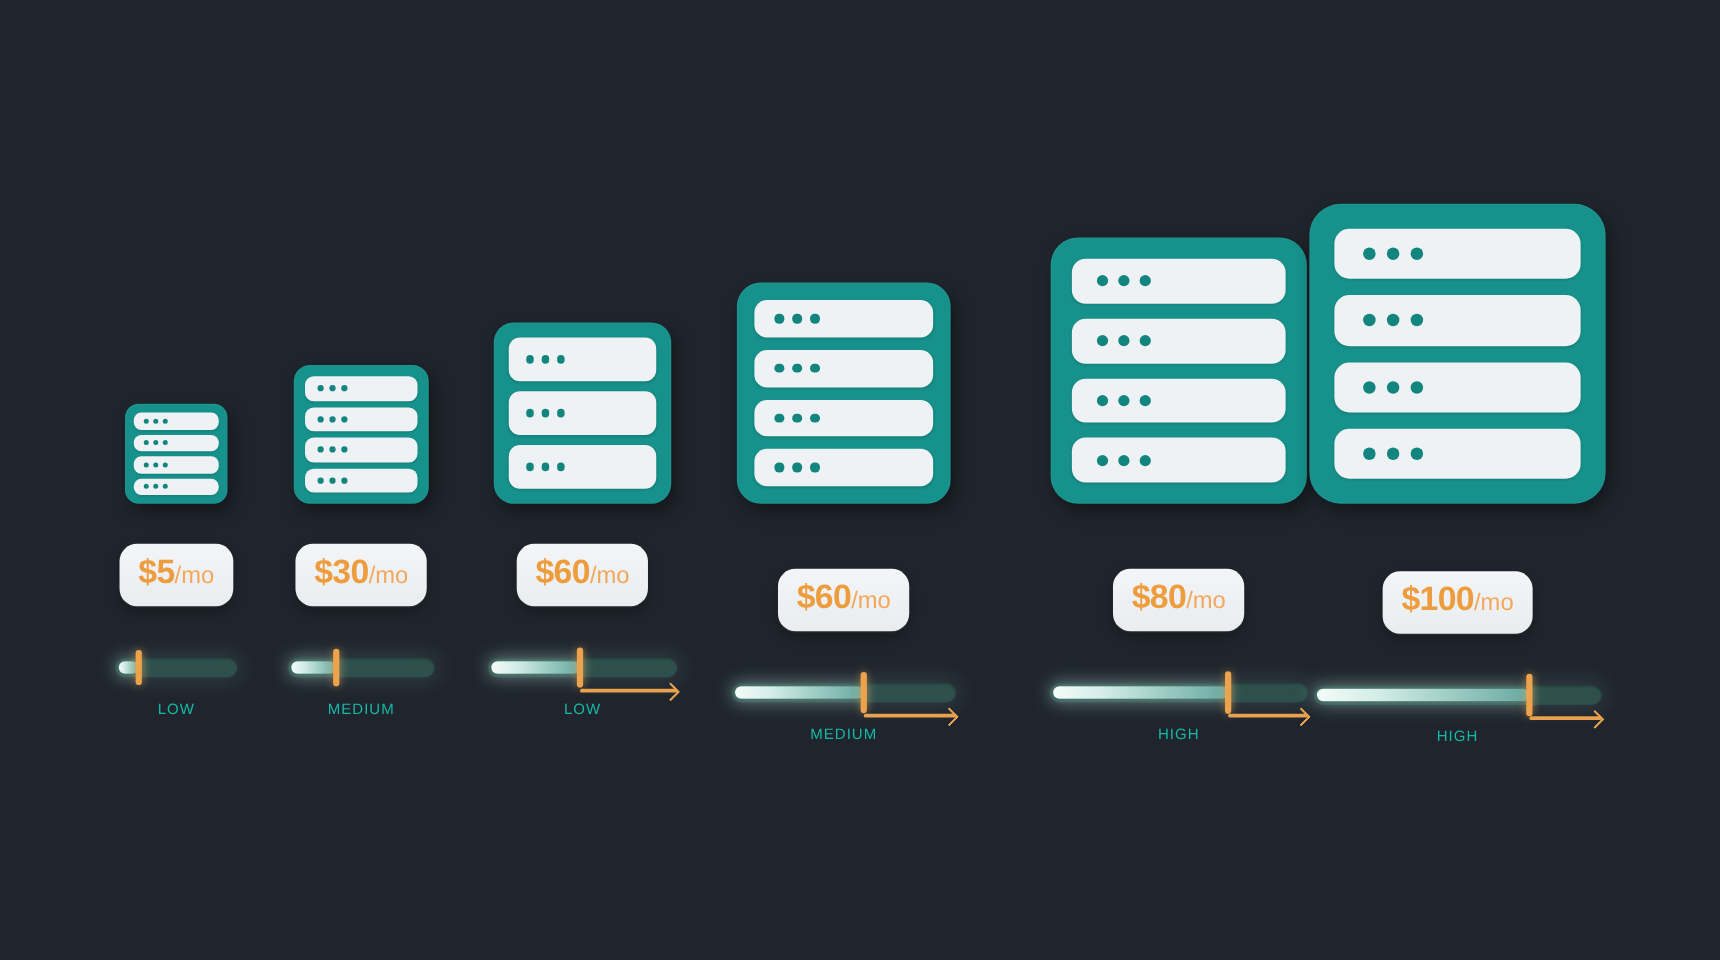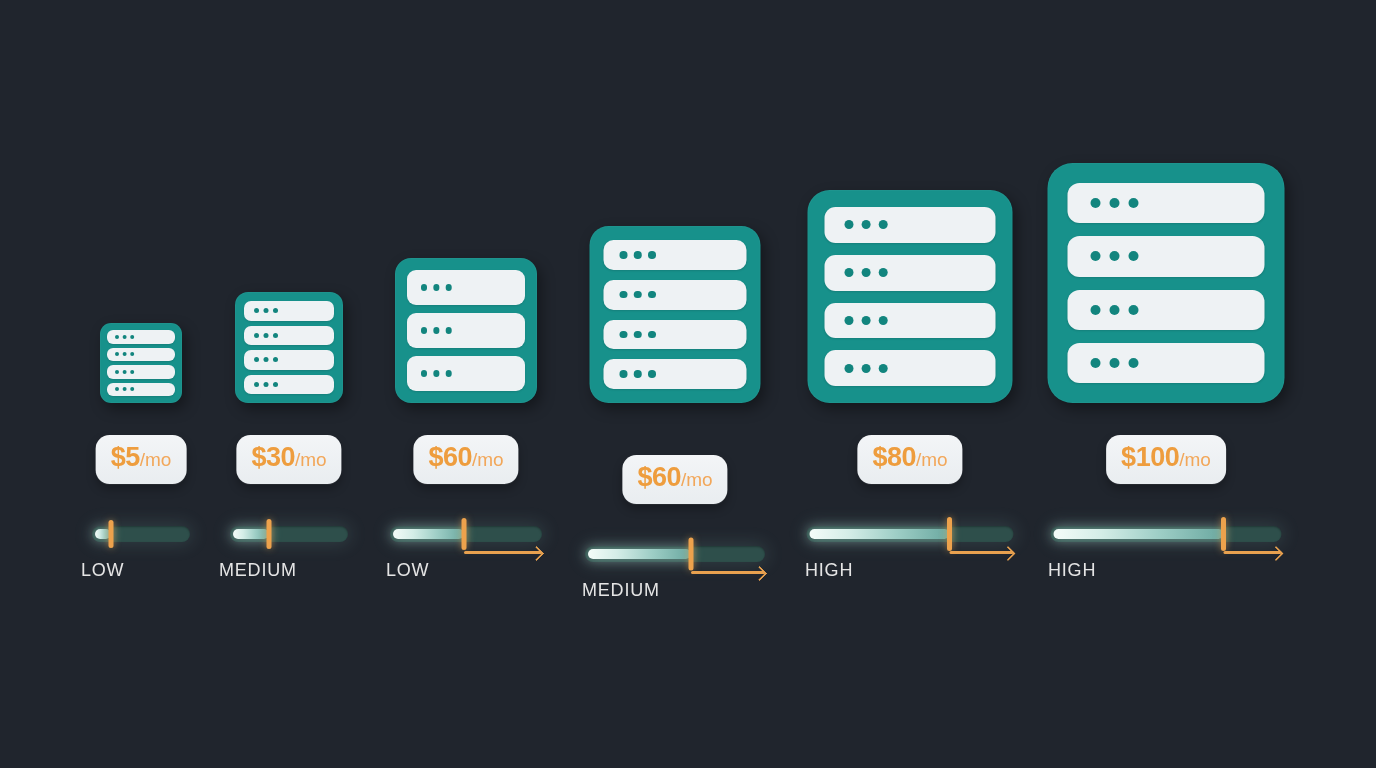--- a/index.html
+++ b/index.html
@@ -86,22 +86,22 @@
   .arrow::after{
     content:"";position:absolute;right:0;top:-3.4px;
     width:9px;height:9px;
     border-top:2.6px solid #e8a14f;border-right:2.6px solid #e8a14f;
     transform:rotate(45deg);border-radius:1px;
   }
 
   
   .tier-label{
     position:absolute;top:560px;left:0;width:100%;
-    text-align:left;
-    color:#e5e5e5;font-size:18px;letter-spacing:0.8px;
+    text-align:center;
+    color:#14b8a6;font-size:12px;letter-spacing:0.8px;
   }
 </style>
 </head>
 <body>
 
 <div class="stage">
 
   <div class="tier" style="left:81px;width:120px;--sw:82px;--sh:80px;--pad:7px;--gap:4px;--srad:11px;--rrad:6px;--dot:4px;--tw:98px;--hh:28px;">
     <div class="server">
       <div class="rows">
@@ -202,21 +202,21 @@
       <span class="price">$60</span><span class="suffix">/mo</span>
     </div>
     <div class="slider" style="--pct: 59;">
       <div class="fill"></div>
       <div class="handle"></div>
       <div class="arrow"></div>
     </div>
     <div class="tier-label">MEDIUM</div>
   </div>
 
-  <div class="tier" style="left:805px;width:210px;--sw:205px;--sh:213px;--pad:17px;--gap:12px;--srad:22px;--rrad:11px;--dot:9px;--tw:207px;--hh:34px;">
+  <div class="tier" style="left:838px;width:210px;margin-top:20px;--sw:205px;--sh:213px;--pad:17px;--gap:12px;--srad:22px;--rrad:11px;--dot:9px;--tw:207px;--hh:34px;">
     <div class="server">
       <div class="rows">
         <div class="srow">
             <span class="dots"></span>
           </div>
         <div class="srow">
             <span class="dots"></span>
           </div>
         <div class="srow">
             <span class="dots"></span>
@@ -230,21 +230,21 @@
       <span class="price">$80</span><span class="suffix">/mo</span>
     </div>
     <div class="slider" style="--pct: 69;">
       <div class="fill"></div>
       <div class="handle"></div>
       <div class="arrow"></div>
     </div>
     <div class="tier-label">HIGH</div>
   </div>
 
-  <div class="tier" style="left:1048px;width:236px;--sw:237px;--sh:240px;--pad:20px;--gap:13px;--srad:25px;--rrad:12px;--dot:10px;--tw:231px;--hh:34px;">
+  <div class="tier" style="left:1048px;width:236px;margin-top:22px;--sw:237px;--sh:240px;--pad:20px;--gap:13px;--srad:25px;--rrad:12px;--dot:10px;--tw:231px;--hh:34px;">
     <div class="server">
       <div class="rows">
         <div class="srow">
             <span class="dots"></span>
           </div>
         <div class="srow">
             <span class="dots"></span>
           </div>
         <div class="srow">
             <span class="dots"></span>

